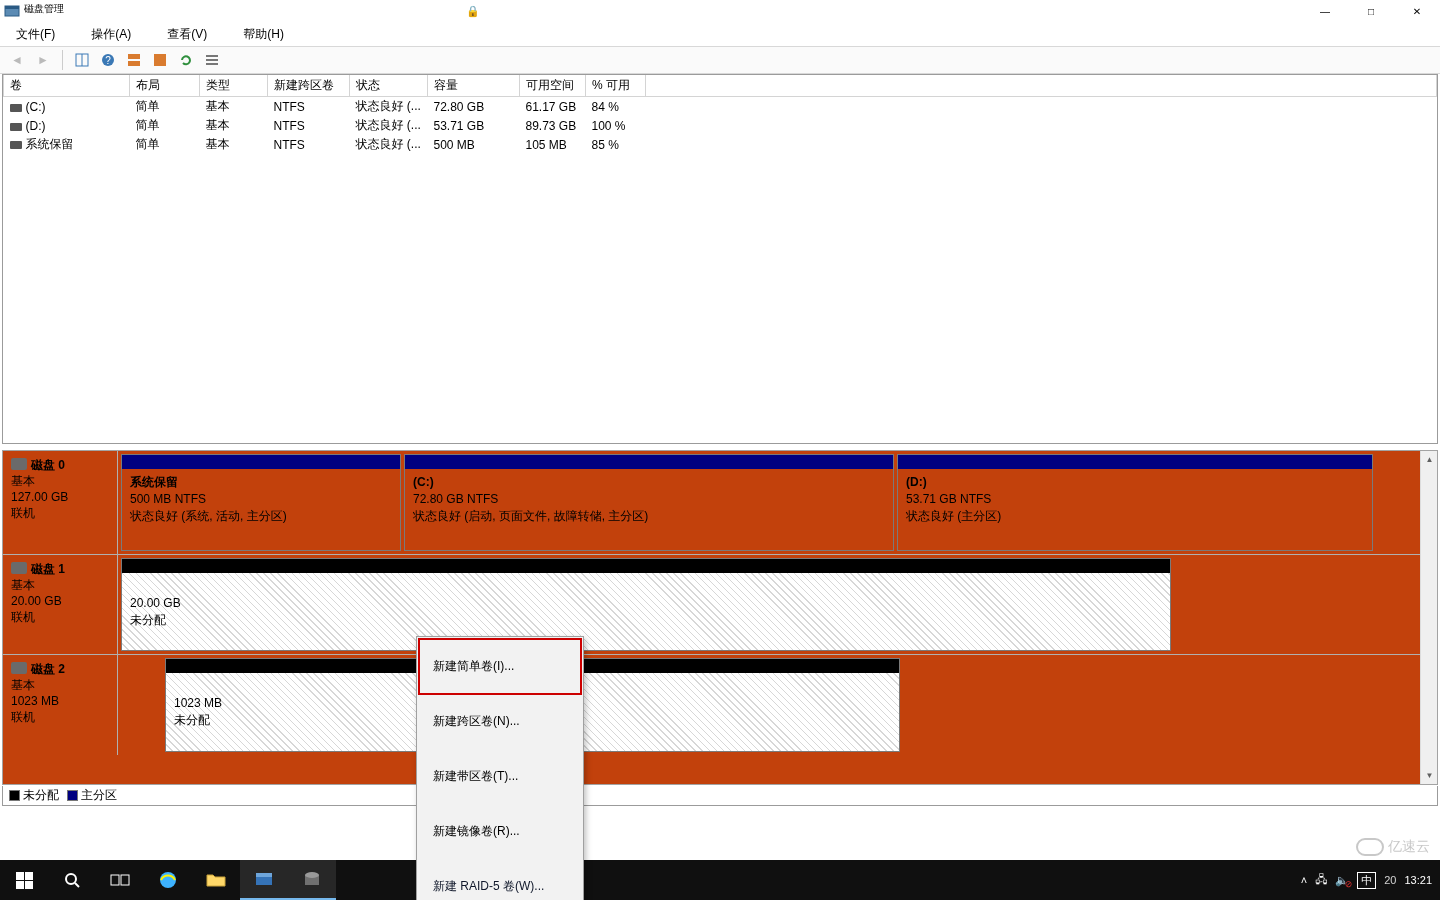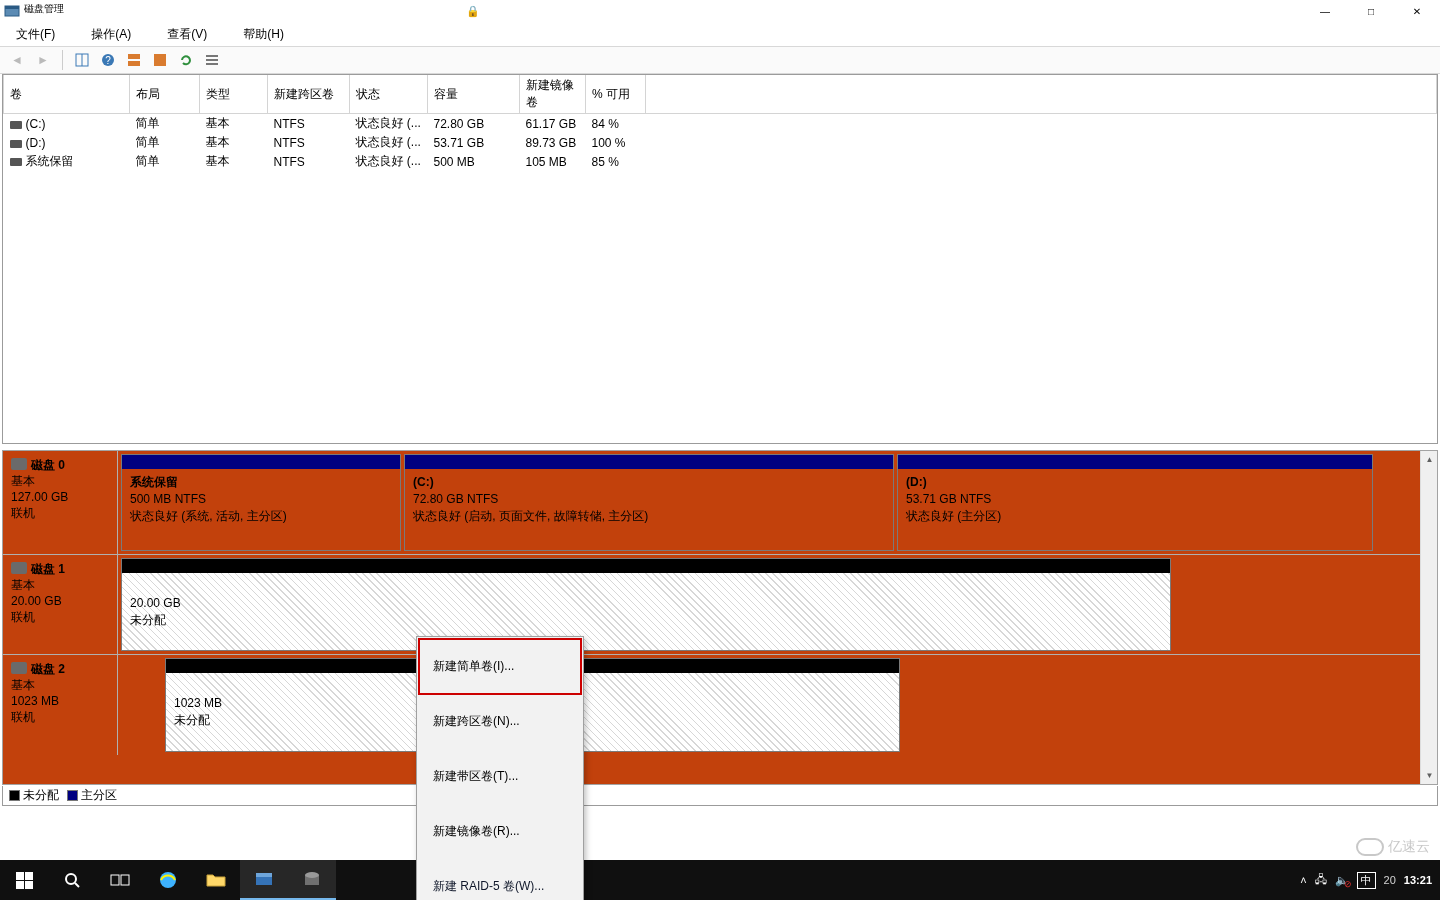--- a/index.html
+++ b/index.html
@@ -53,21 +53,21 @@
   .ctxmenu{position:absolute;left:416px;top:636px;width:168px;background:#f2f2f2;border:1px solid #a0a0a0;box-shadow:2px 3px 6px rgba(0,0,0,.25);padding:2px;font-size:12px;z-index:50;}
   .ctxmenu .item{padding:19px 14px;white-space:nowrap;}
   .ctxmenu .item.disabled{color:#0f172a;}
   .ctxmenu .item.highlight{outline:2px solid #cc0000;outline-offset:-1px;}
   .ctxmenu hr{border:none;border-top:1px solid #c6c6c6;margin:3px 2px;}
   
   .taskbar{position:absolute;left:0;right:0;bottom:0;height:40px;background:#101010;display:flex;align-items:center;}
   .taskbar .tbtn{width:48px;height:40px;display:flex;align-items:center;justify-content:center;color:#fff;}
   .taskbar .tbtn.active{background:#272727;border-bottom:2px solid #76b9ed;}
   .taskbar .tray{margin-left:auto;display:flex;align-items:center;gap:8px;color:#fff;padding-right:8px;font-size:11px;}
-  .taskbar .clock{text-align:left;line-height:13px;font-weight:bold;}
+  .taskbar .clock{text-align:left;line-height:13px;}
   .winlogo{display:grid;grid-template-columns:8px 8px;grid-template-rows:8px 8px;gap:1px;}
   .winlogo span{background:#fff;}
   
   .watermark{position:absolute;right:10px;bottom:44px;color:#c8c8c8;font-size:14px;display:flex;align-items:center;gap:4px;pointer-events:none;}
   .watermark .cloud{width:28px;height:18px;border:2px solid #c8c8c8;border-radius:10px;position:relative;}
 </style>
 </head>
 <body>
 
 <div class="vtitle">
@@ -165,21 +165,21 @@
         <col>
    </colgroup>
    <thead>
         <tr>
      <th>卷</th>
      <th>布局</th>
      <th>类型</th>
      <th>新建跨区卷</th>
      <th>状态</th>
      <th>容量</th>
-     <th>新建镜像卷</th>
+     <th>可用空间</th>
      <th>% 可用</th>
      <th></th>
    </tr>
       </thead>
    <tbody id="vol-body">
         <tr>
           <td><span class="vol-icon"></span>(C:)</td>
           <td>简单</td>
           <td>基本</td>
           <td>NTFS</td>

